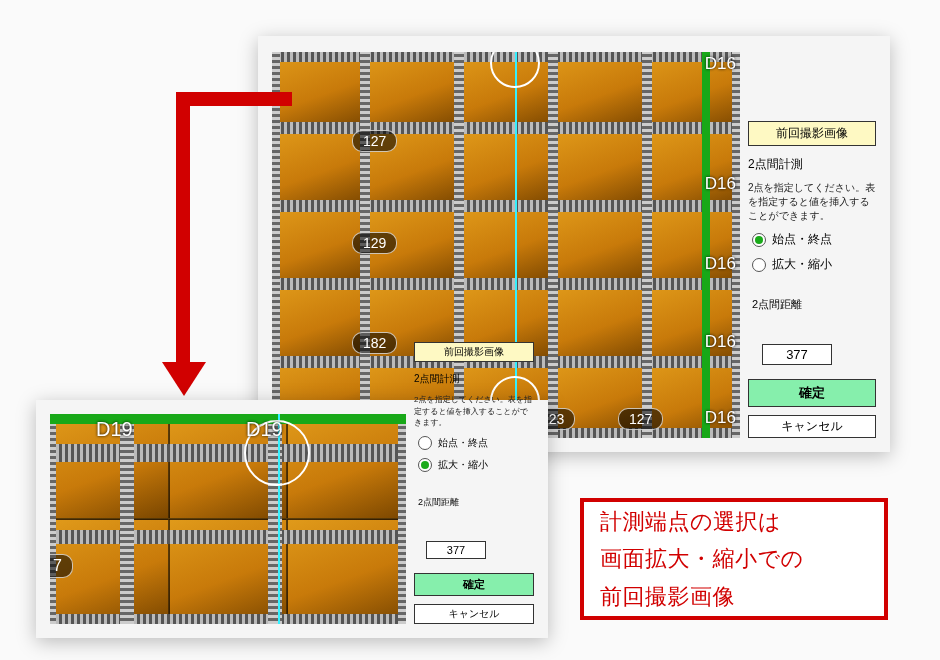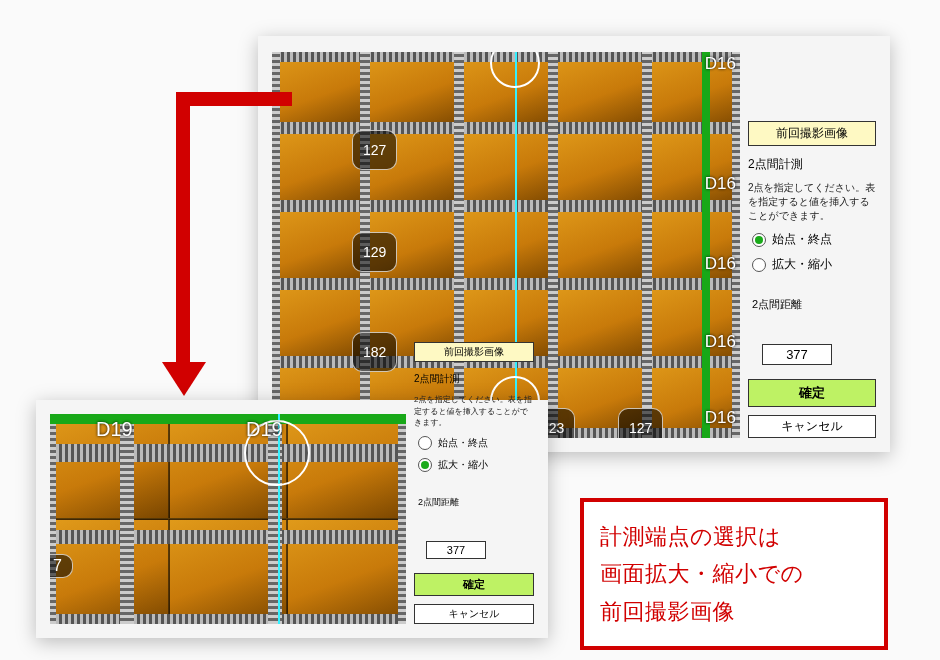--- a/index.html
+++ b/index.html
@@ -59,21 +59,21 @@
   }
   .dist-label { font-size: 11px; margin-top: 16px; margin-left: 4px; }
   .dist-box {
     border: 1px solid #333; background: #fff;
     text-align: center; padding: 2px 0;
     width: 70px; margin-left: 14px;
     font-size: 13px;
     margin-top: 24px;
   }
   .btn-confirm {
-    background: #bef264;
+    background: #86efac;
     border: 1px solid #333;
     font-weight: 700;
     text-align: center; padding: 4px 0;
     cursor: pointer; margin-top: 6px;
     font-size: 13px;
   }
   .btn-cancel {
     background: #fff; border: 1px solid #333;
     text-align: center; padding: 2px 0;
     cursor: pointer; font-size: 12px;
@@ -93,21 +93,21 @@
   .hbar { left:0; right:0; height:12px; }
   .vbar { top:0; bottom:0; width:10px; background: repeating-linear-gradient(0deg,#ccc 0,#ccc 3px,#666 3px,#666 6px); }
 
   
   .tag {
     position: absolute;
     background: rgba(0,0,0,.55);
     color: #fff;
     border: 1px solid rgba(255,255,255,.7);
     border-radius: 10px;
-    padding: 11px 10px;
+    padding: 2px 10px;
     font-size: 14px;
     white-space: nowrap;
   }
   .edge-label {
     position: absolute;
     color: #fff;
     font-size: 17px;
     font-weight: 500;
     text-shadow: 0 0 3px #000;
   }
@@ -169,21 +169,21 @@
     border-top: 34px solid #d10000;
   }
 
   
   .caption-box {
     position: absolute;
     left: 580px; top: 498px;
     width: 308px;
     border: 4px solid #d10000;
     background: #fff;
-    padding: 16px 16px;
+    padding: 1px 16px;
   }
   .caption-box p {
     color: #d10000;
     font-size: 22px;
     line-height: 1.7;
     font-weight: 500;
     letter-spacing: 0.5px;
   }
 </style>
 </head>

